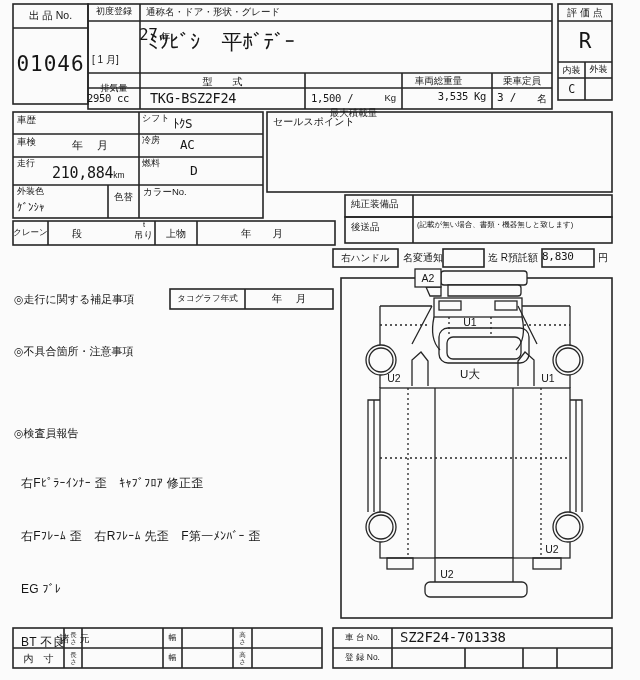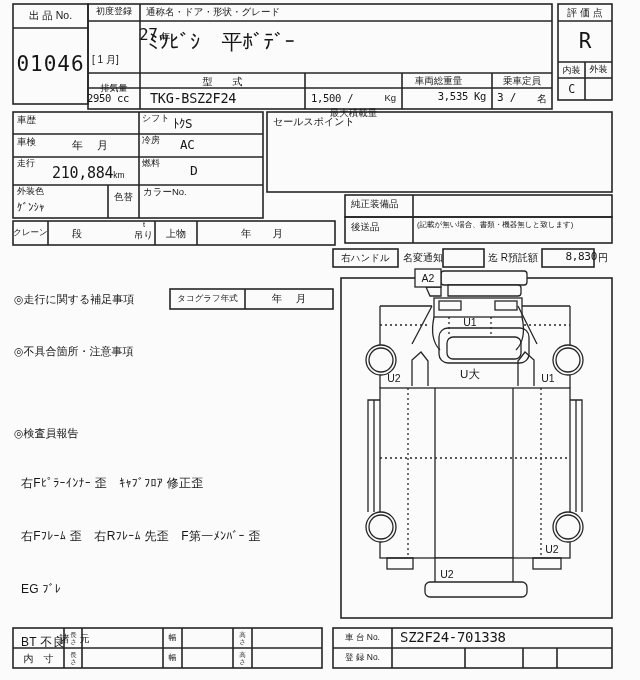--- a/index.html
+++ b/index.html
@@ -177,21 +177,21 @@
   <div class="t c" style="left:197px;top:226px;width:130px;height:15px;font-size:10.5px;">年　　月</div>
 
   <div class="t" style="left:273px;top:116px;font-size:10px;font-family:Liberation Serif, serif;">セールスポイント</div>
   <div class="t" style="left:351px;top:199px;font-size:9.5px;">純正装備品</div>
   <div class="t" style="left:351px;top:222px;font-size:9.5px;">後送品</div>
   <div class="t" style="left:417px;top:221px;font-size:7.5px;">(記載が無い場合、書類・機器無しと致します)</div>
 
   <div class="t c" style="left:333px;top:249px;width:65px;height:18px;font-size:9.5px;">右ハンドル</div>
   <div class="t" style="left:403px;top:252px;font-size:10px;">名変通知</div>
   <div class="t" style="left:488px;top:252px;font-size:10px;">迄 R預託額</div>
-  <div class="t mono" style="left:542px;top:251px;width:55px;text-align:right;font-size:11px;">8,830</div>
+  <div class="t mono" style="left:542px;top:251px;width:24px;text-align:right;font-size:11px;">8,830</div>
   <div class="t" style="left:598px;top:252px;font-size:10px;">円</div>
 
   <div class="t" style="left:14px;top:293px;font-size:11px;">◎走行に関する補足事項</div>
   <div class="t c" style="left:170px;top:289px;width:75px;height:20px;font-size:8.5px;">タコグラフ年式</div>
   <div class="t c" style="left:245px;top:289px;width:88px;height:20px;font-size:10.5px;">年　 月</div>
   <div class="t" style="left:14px;top:345px;font-size:11px;">◎不具合箇所・注意事項</div>
   <div class="t" style="left:14px;top:427px;font-size:11px;">◎検査員報告</div>
   <div class="t lines" style="left:21px;top:442px;width:315px;">
     <div>右Fﾋﾟﾗｰｲﾝﾅｰ 歪　ｷｬﾌﾞﾌﾛｱ 修正歪</div>
     <div>右Fﾌﾚｰﾑ 歪　右Rﾌﾚｰﾑ 先歪　F第一ﾒﾝﾊﾞｰ 歪</div>

